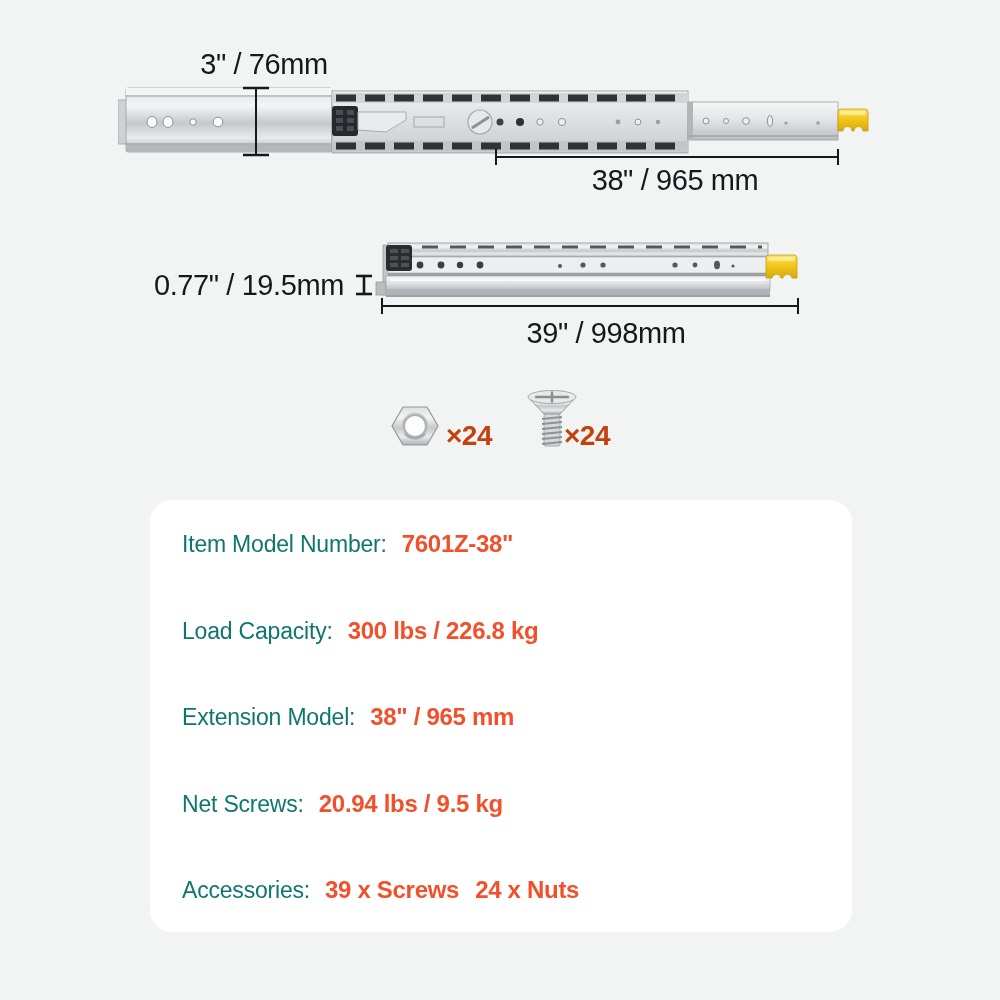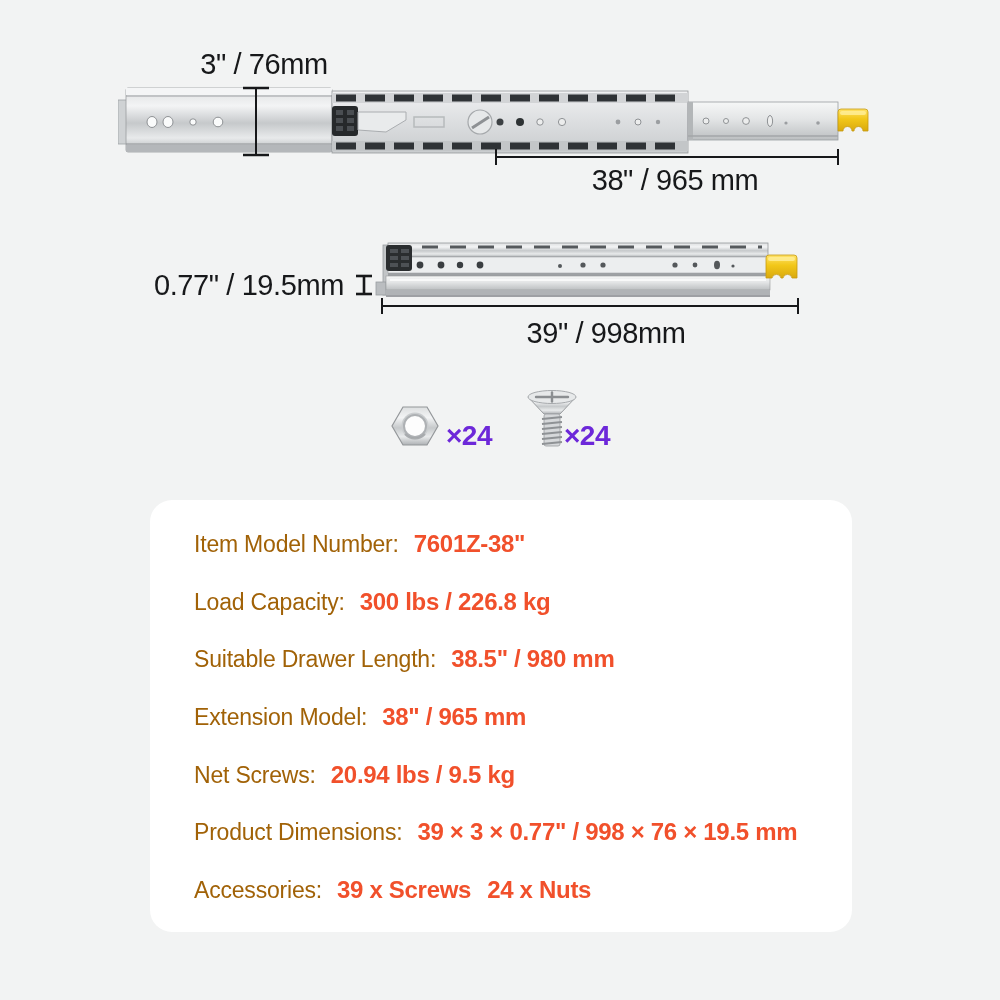--- a/index.html
+++ b/index.html
@@ -8,32 +8,32 @@
   .stage { position:relative; width:1000px; height:1000px; background:#f2f3f3; overflow:hidden; }
 
   .dim-label {
     position:absolute; color:#17181a; font-size:29px; letter-spacing:-0.4px;
     white-space:nowrap;
   }
   .center { text-align:center; }
   .right  { text-align:right; }
 
   .count-label {
-    position:absolute; color:#6d28d9; font-size:28px; font-weight:bold;
+    position:absolute; color:#c2410c; font-size:28px; font-weight:bold;
     letter-spacing:-0.5px; white-space:nowrap;
   }
 
   .spec-card {
     position:absolute; left:150px; top:500px; width:702px; height:432px;
     background:#ffffff; border-radius:22px;
     display:flex; flex-direction:column; justify-content:space-between;
     padding:30px 30px 28px 32px;
   }
   .spec-row { display:flex; align-items:baseline; white-space:nowrap; }
-  .spec-label { font-size:23px; color:#a16207; letter-spacing:-0.2px;margin-left:12px; }
+  .spec-label { font-size:23px; color:#0f766e; letter-spacing:-0.2px; }
   .spec-value { font-size:24px; font-weight:bold; color:#f1502b; margin-left:15px; letter-spacing:-0.3px; }
   .spec-value + .spec-value { margin-left:16px; }
 
   svg { position:absolute; display:block; }
 </style>
 </head>
 <body>
 
 <div class="stage">
 
@@ -230,34 +230,26 @@
   <div class="spec-card">
     <div class="spec-row">
       <span class="spec-label">Item Model Number:</span>
       <span class="spec-value">7601Z-38"</span>
     </div>
     <div class="spec-row">
       <span class="spec-label">Load Capacity:</span>
       <span class="spec-value">300 lbs / 226.8 kg</span>
     </div>
     <div class="spec-row">
-      <span class="spec-label">Suitable Drawer Length:</span>
-      <span class="spec-value">38.5" / 980 mm</span>
-    </div>
-    <div class="spec-row">
       <span class="spec-label">Extension Model:</span>
       <span class="spec-value">38" / 965 mm</span>
     </div>
     <div class="spec-row">
       <span class="spec-label">Net Screws:</span>
       <span class="spec-value">20.94 lbs / 9.5 kg</span>
-    </div>
-    <div class="spec-row">
-      <span class="spec-label">Product Dimensions:</span>
-      <span class="spec-value">39 × 3 × 0.77" / 998 × 76 × 19.5 mm</span>
     </div>
     <div class="spec-row">
       <span class="spec-label">Accessories:</span>
       <span class="spec-value">39 x Screws</span>
       <span class="spec-value">24 x Nuts</span>
     </div>
   </div>
 
 </div>
 

